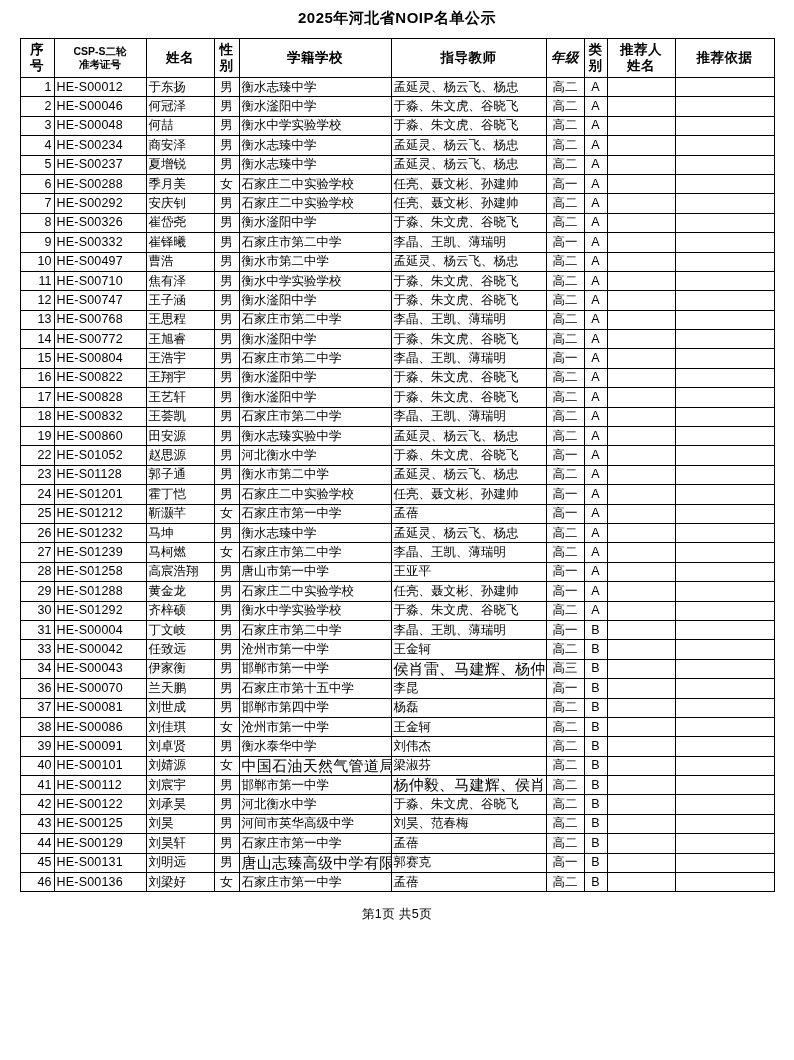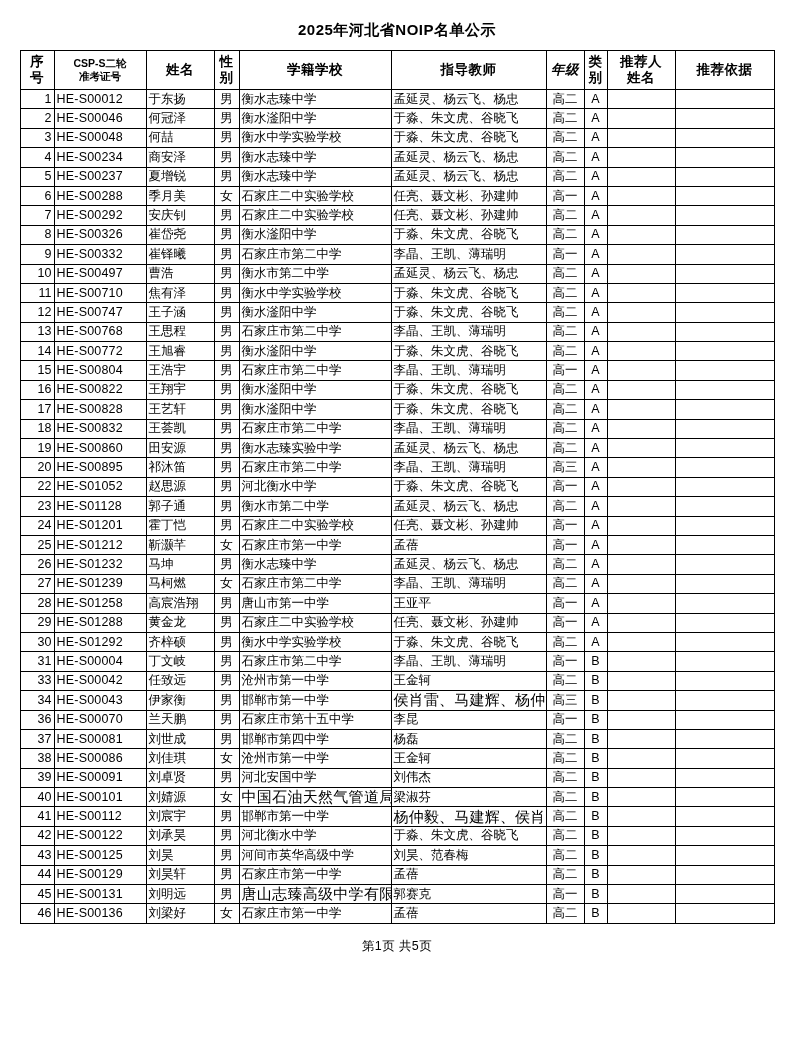--- a/index.html
+++ b/index.html
@@ -12,21 +12,21 @@
     height: 1060px;
     font-family: "Liberation Sans", "DejaVu Sans", sans-serif;
     color: #000000;
     position: relative;
     overflow: hidden;
   }
   .page {
     width: 794px;
     height: 1060px;
     box-sizing: border-box;
-    padding: 12px;
+    padding: 0;
     display: flex;
     flex-direction: column;
     align-items: center;
     border-radius: 19px;
   }
   .doc-title {
     font-size: 15px;
     font-weight: bold;
     letter-spacing: 0.5px;
     margin-top: 9px;
@@ -370,32 +370,20 @@
           <td class="name">田安源</td>
           <td class="sex">男</td>
           <td class="school"><span>衡水志臻实验中学</span></td>
           <td class="teacher"><span>孟延灵、杨云飞、杨忠</span></td>
           <td class="grade">高二</td>
           <td class="type">A</td>
           <td class="rec"></td>
           <td class="basis"></td>
         </tr>
         <tr>
-          <td class="idx">20</td>
-          <td class="ticket">HE-S00895</td>
-          <td class="name">祁沐笛</td>
-          <td class="sex">男</td>
-          <td class="school"><span>石家庄市第二中学</span></td>
-          <td class="teacher"><span>李晶、王凯、薄瑞明</span></td>
-          <td class="grade">高三</td>
-          <td class="type">A</td>
-          <td class="rec"></td>
-          <td class="basis"></td>
-        </tr>
-        <tr>
           <td class="idx">22</td>
           <td class="ticket">HE-S01052</td>
           <td class="name">赵思源</td>
           <td class="sex">男</td>
           <td class="school"><span>河北衡水中学</span></td>
           <td class="teacher"><span>于淼、朱文虎、谷晓飞</span></td>
           <td class="grade">高一</td>
           <td class="type">A</td>
           <td class="rec"></td>
           <td class="basis"></td>
@@ -566,21 +554,21 @@
           <td class="grade">高二</td>
           <td class="type">B</td>
           <td class="rec"></td>
           <td class="basis"></td>
         </tr>
         <tr>
           <td class="idx">39</td>
           <td class="ticket">HE-S00091</td>
           <td class="name">刘卓贤</td>
           <td class="sex">男</td>
-          <td class="school"><span>河北安国中学</span></td>
+          <td class="school"><span>衡水泰华中学</span></td>
           <td class="teacher"><span>刘伟杰</span></td>
           <td class="grade">高二</td>
           <td class="type">B</td>
           <td class="rec"></td>
           <td class="basis"></td>
         </tr>
         <tr>
           <td class="idx">40</td>
           <td class="ticket">HE-S00101</td>
           <td class="name">刘婧源</td>

